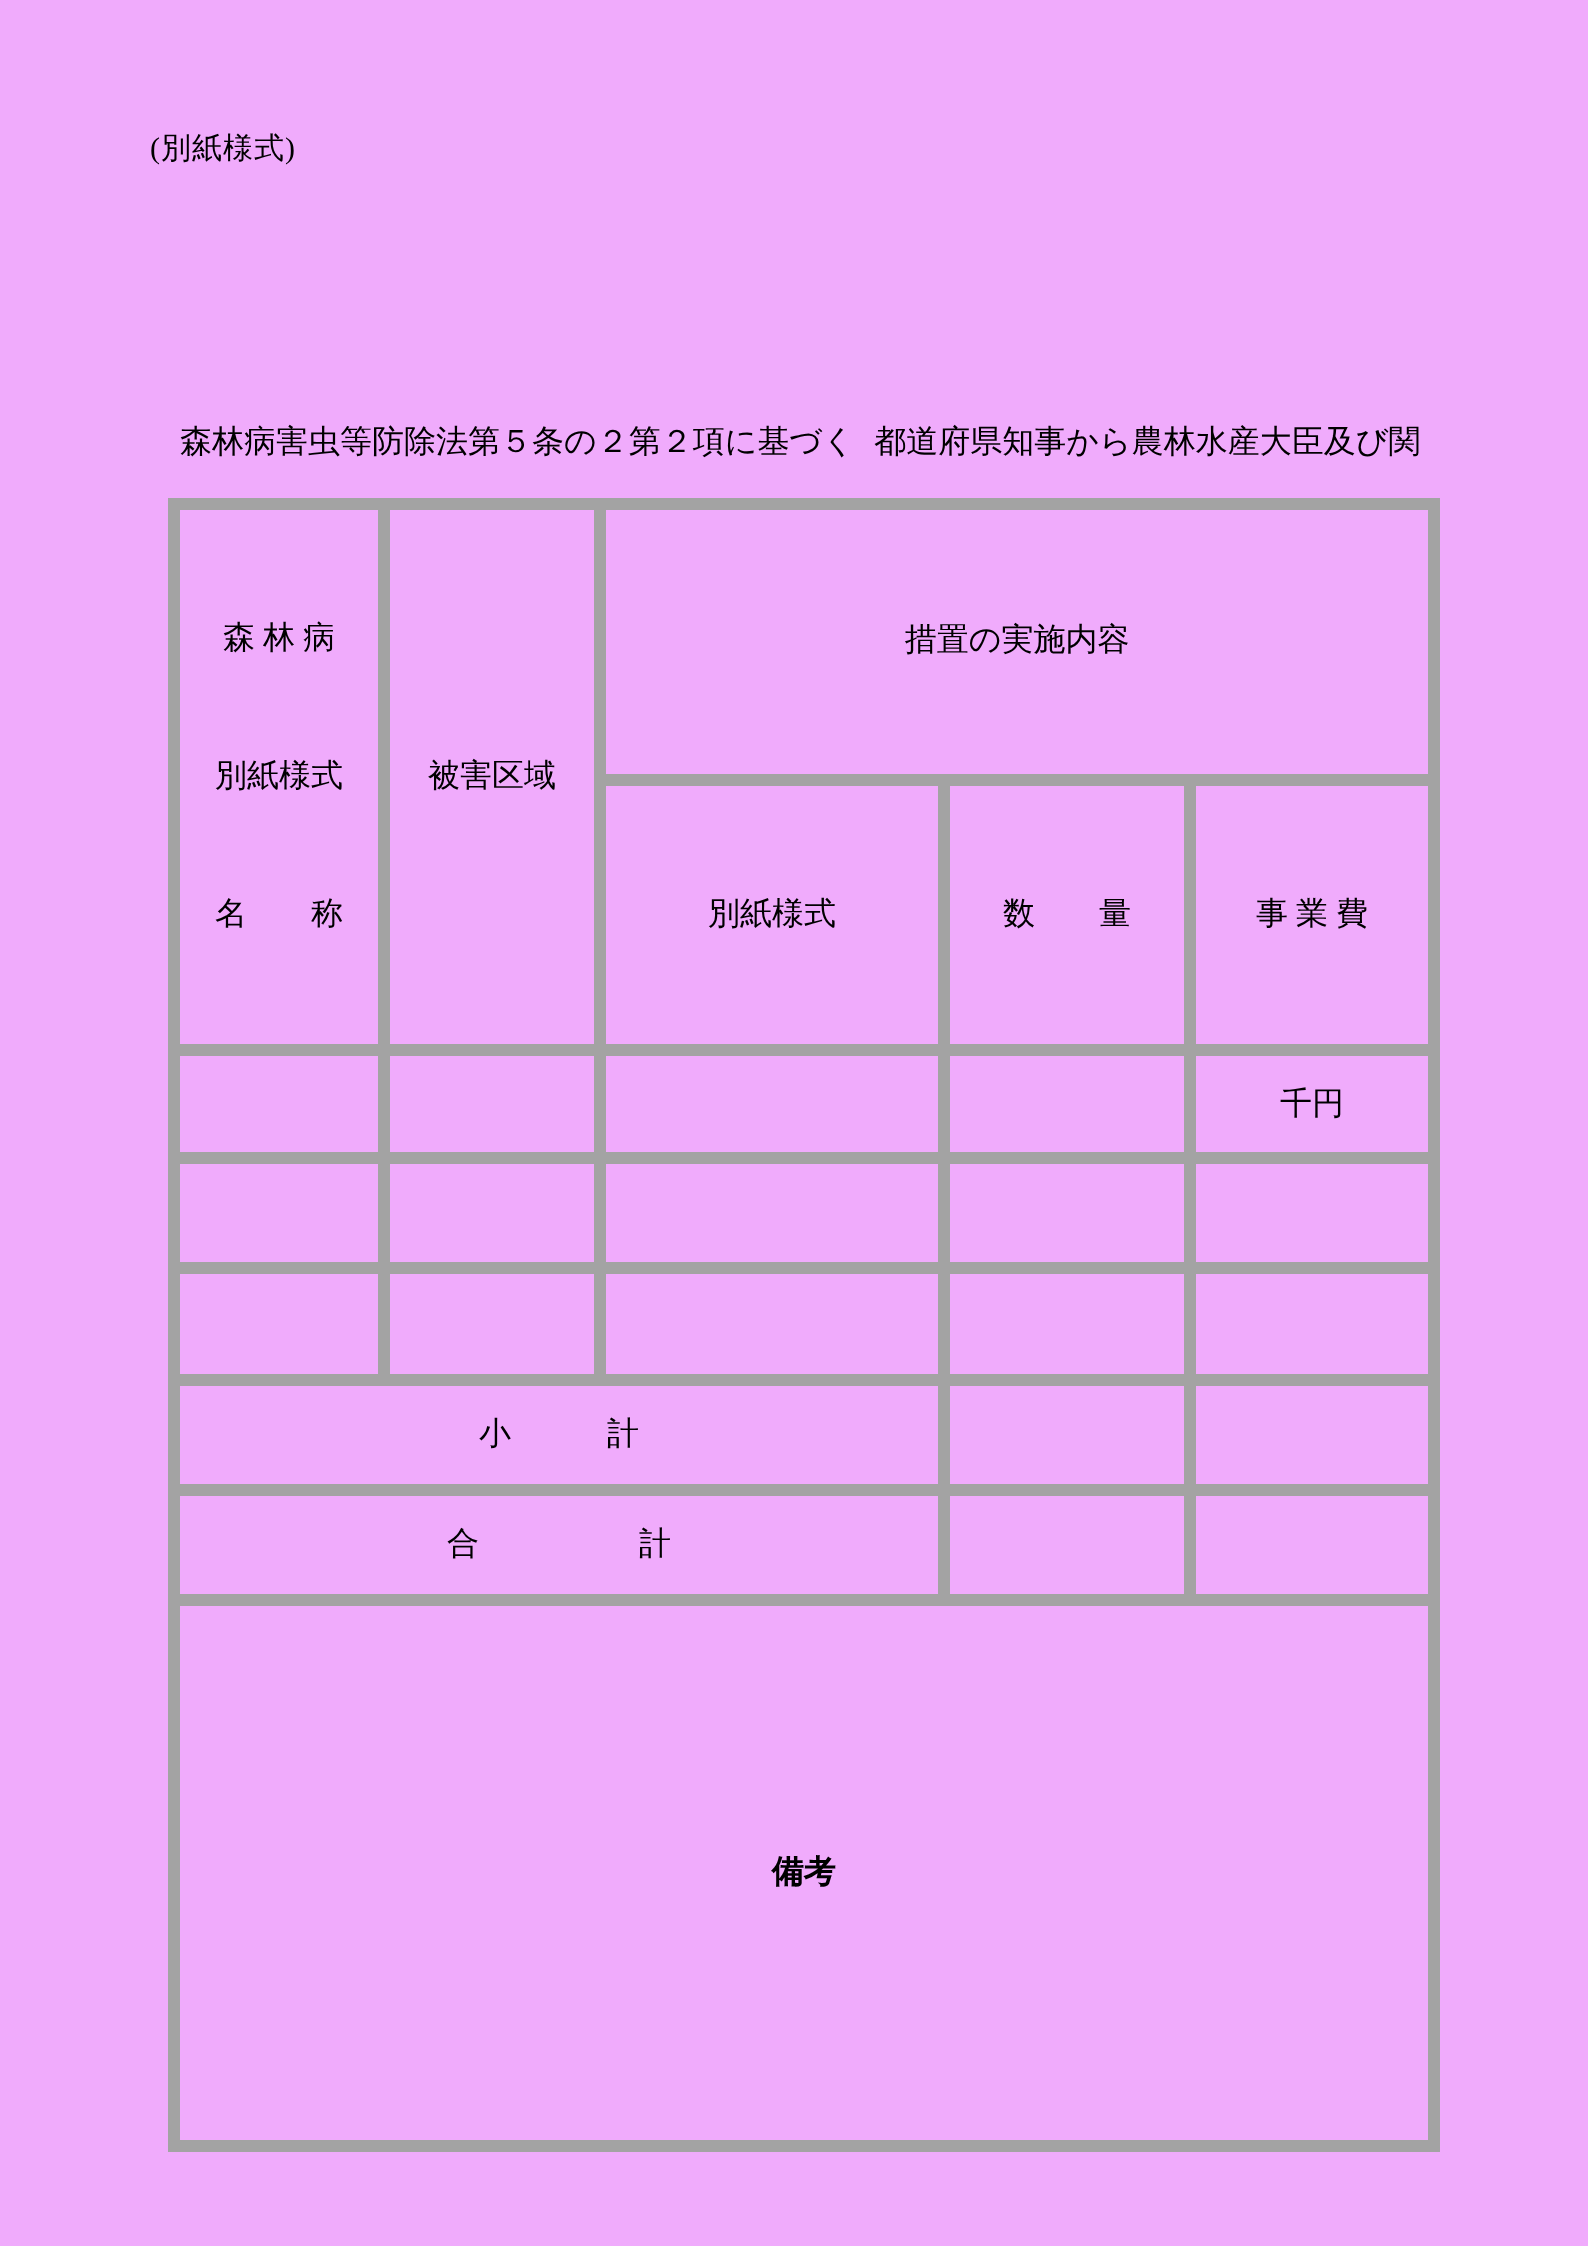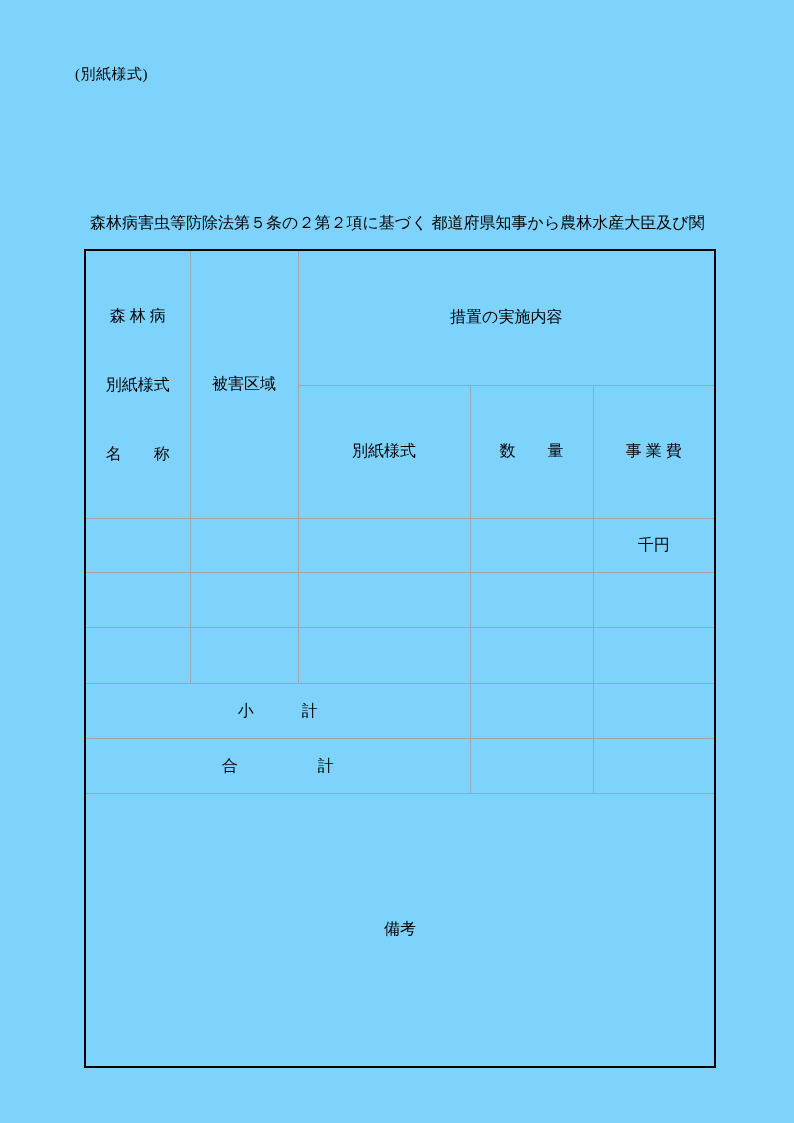--- a/index.html
+++ b/index.html
@@ -4,53 +4,54 @@
 <style>
   html, body {
     margin: 0;
     padding: 0;
     background: #ffffff;
   }
   .page {
     position: relative;
     width: 794px;
     height: 1123px;
-    background: #7dd3fc;
+    background: #f0abfc;
     font-family: "Liberation Serif", "DejaVu Serif", serif;
     color: #000000;
     overflow: hidden;
   }
   .corner-label {
     position: absolute;
     left: 75px;
     top: 65px;
     font-size: 15px;
     letter-spacing: 0.5px;
     white-space: pre;
   }
   .doc-title {
     position: absolute;
     left: 90px;
     top: 155px;
     width: 640px;
     font-size: 16px;
     line-height: 27px;
     white-space: pre;
+    font-family: Liberation Mono, monospace;
   }
   table.form-table {
     position: absolute;
     left: 84px;
     top: 249px;
     width: 630px;
     table-layout: fixed;
     border-collapse: collapse;
     border: 2px solid #000000;
   }
   table.form-table td {
-    border: 1px solid #a3a3a3;
+    border: 6px solid #a3a3a3;
     font-size: 16px;
     text-align: center;
     vertical-align: middle;
     padding: 12px;
     white-space: pre;
     overflow: hidden;
   }
   td.pest-name div {
     line-height: 33px;
   }
@@ -63,21 +64,21 @@
     vertical-align: top;
     padding: 16px 6px 0 5px;
   }
   tr.r-head1 { height: 58px; }
   tr.r-head2 { height: 57px; }
   tr.r-body1 { height: 54px; }
   tr.r-body2 { height: 55px; }
   tr.r-body3 { height: 56px; }
   tr.r-subtotal { height: 55px; }
   tr.r-total { height: 55px; margin-left: 38px; }
-  tr.r-remarks { height: 273px; }
+  tr.r-remarks { height: 273px; font-weight: bold; }
 </style>
 </head>
 <body>
 
 <div class="page">
 
   <div class="corner-label">(別紙様式)</div>
 
   <div class="doc-title">
     <div>森林病害虫等防除法第５条の２第２項に基づく 都道府県知事から農林水産大臣及び関</div>

